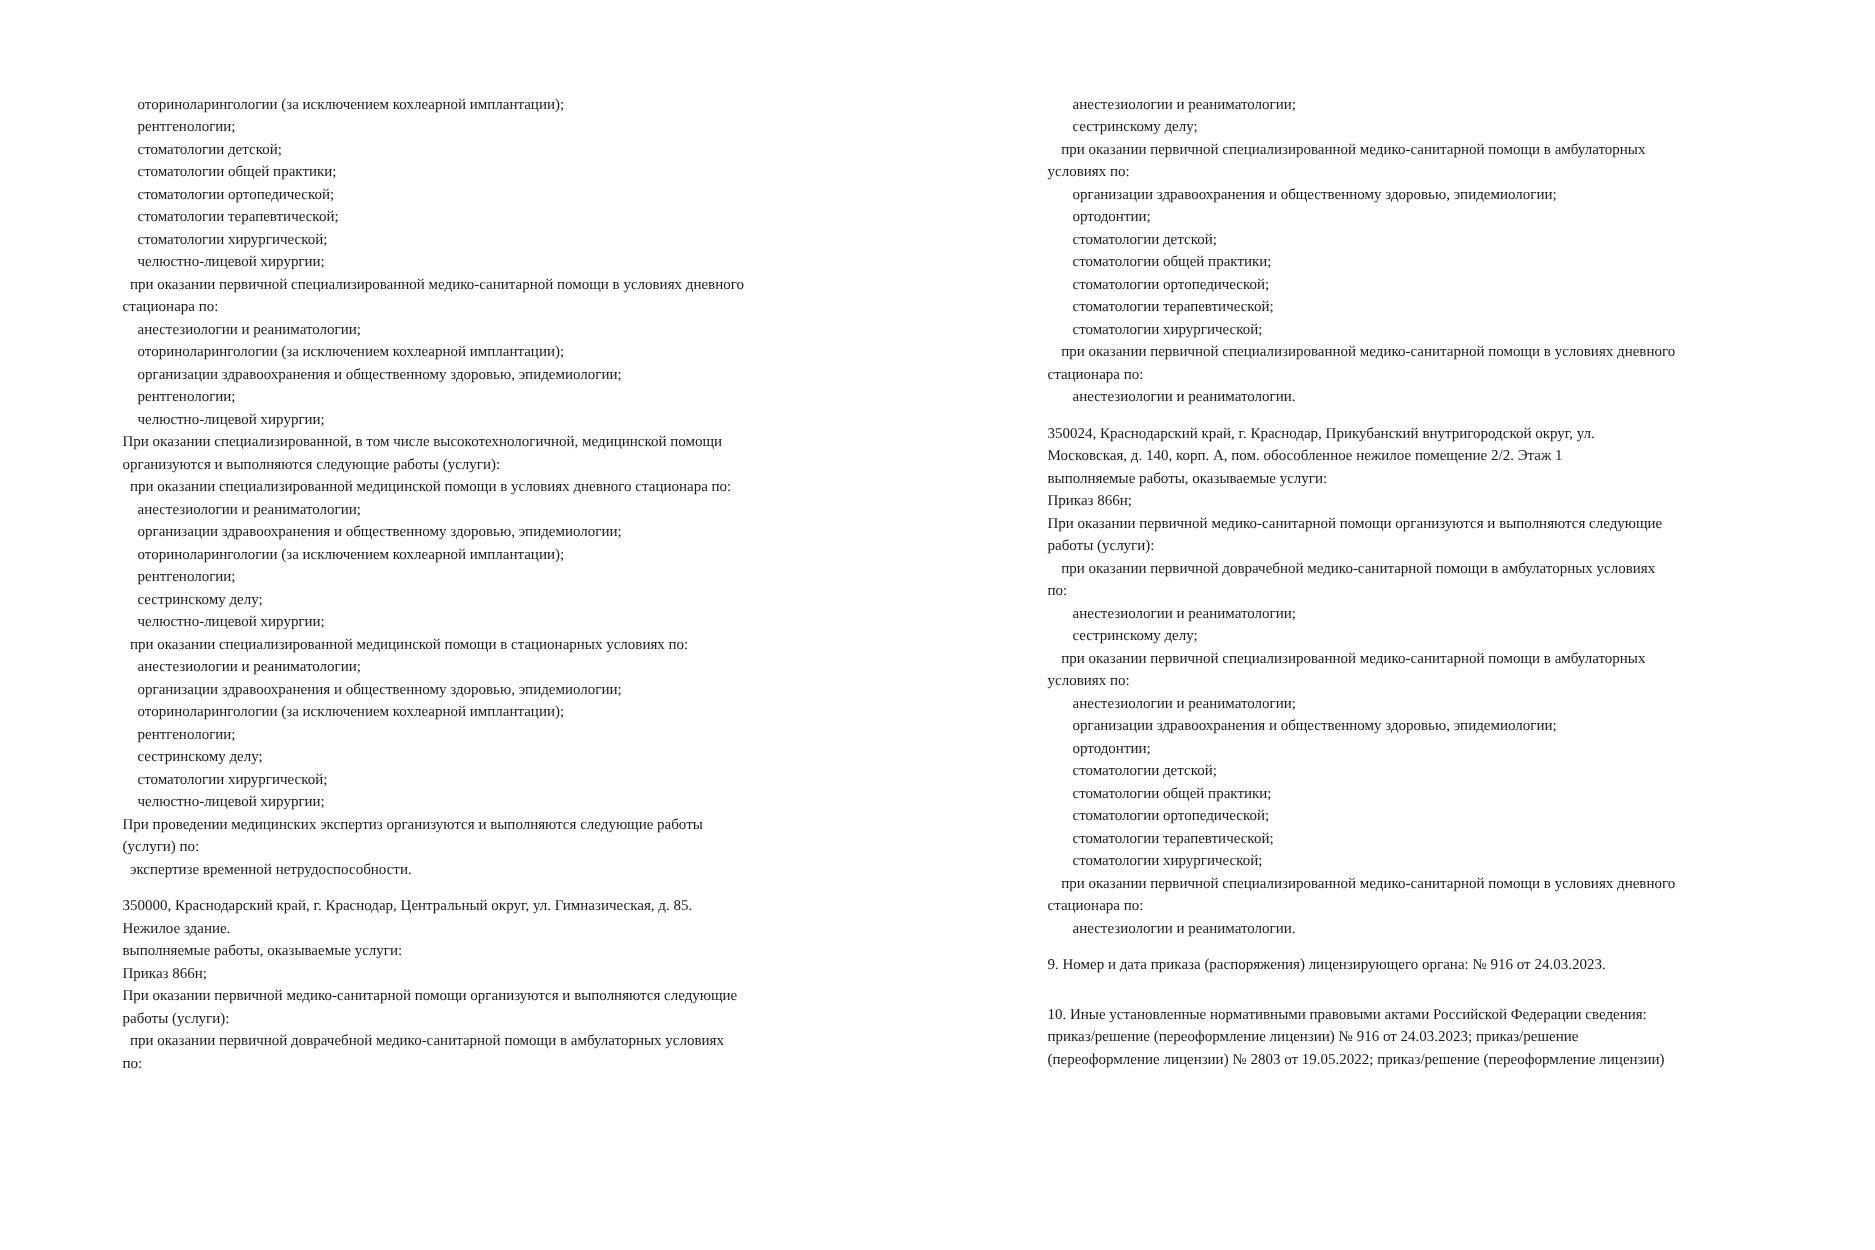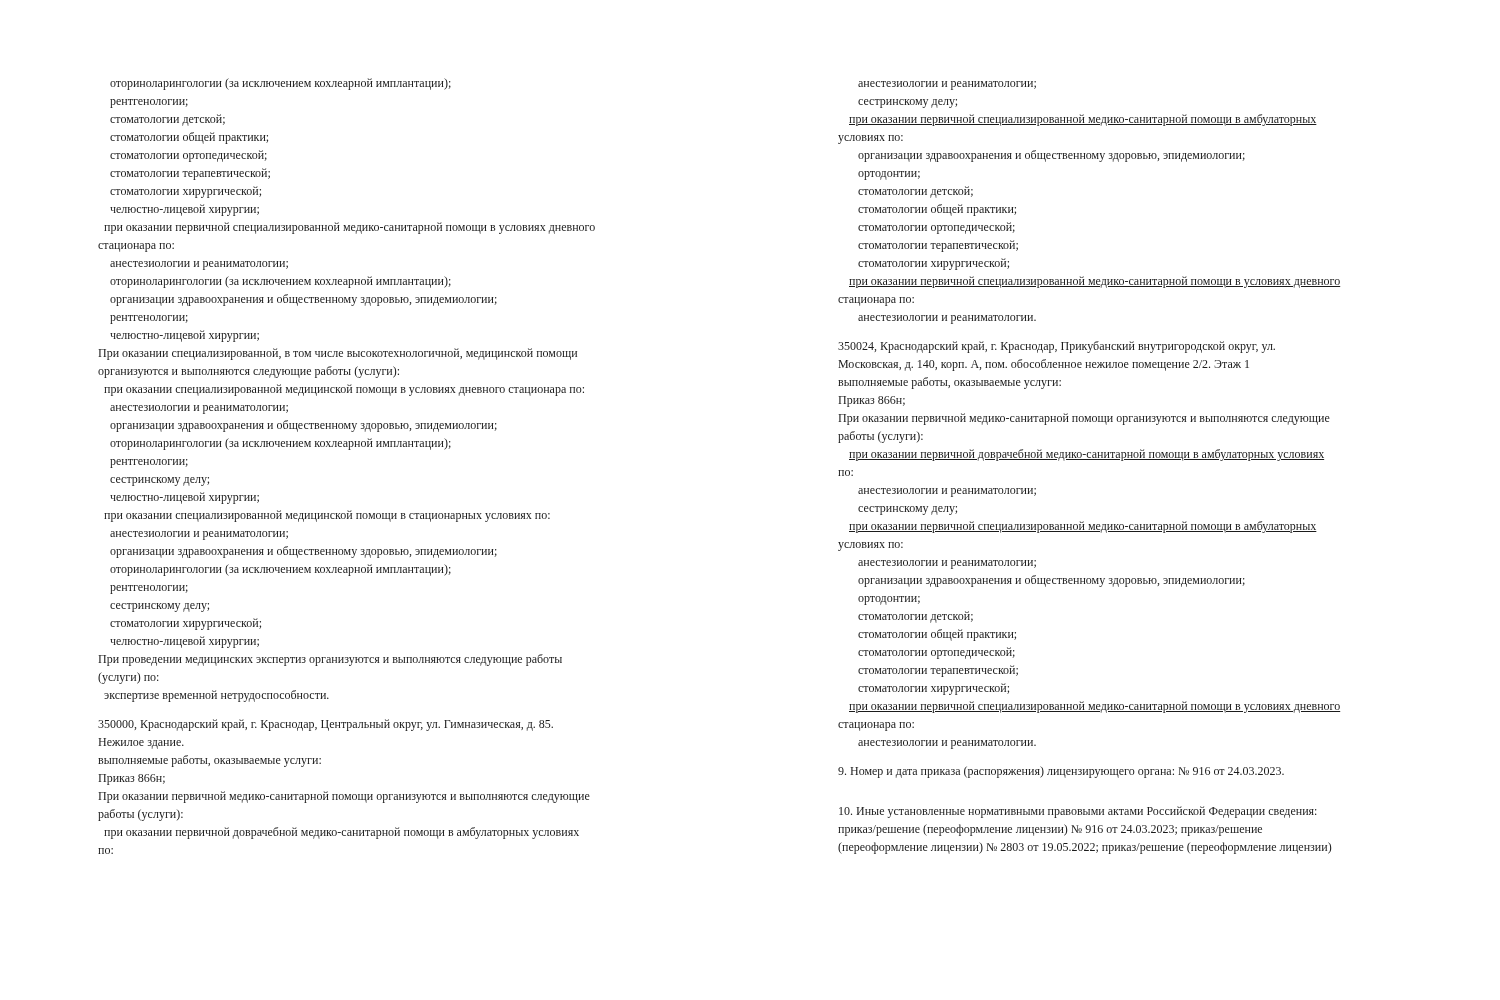--- a/index.html
+++ b/index.html
@@ -36,21 +36,21 @@
     width: 620px;
   }
   .line {
     height: 18px;
   }
   .line.blank {
     height: 11px;
   }
   .col-left .indent-1 { padding-left: 6px; }
   .col-left .indent-2 { padding-left: 12px; }
-  .col-right .indent-1 { padding-left: 11px; text-decoration: underline; }
+  .col-right .indent-1 { padding-left: 11px; }
   .col-right .indent-2 { padding-left: 20px; }
 </style>
 </head>
 <body style="background: rgb(255, 255, 255);">
 
 <div class="page" style="background: rgb(255, 255, 255); color: rgb(27, 27, 27);">
   <div class="column col-left"><div class="line indent-2">оториноларингологии (за исключением кохлеарной имплантации);</div><div class="line indent-2">рентгенологии;</div><div class="line indent-2">стоматологии детской;</div><div class="line indent-2">стоматологии общей практики;</div><div class="line indent-2">стоматологии ортопедической;</div><div class="line indent-2">стоматологии терапевтической;</div><div class="line indent-2">стоматологии хирургической;</div><div class="line indent-2">челюстно-лицевой хирургии;</div><div class="line indent-1">при оказании первичной специализированной медико-санитарной помощи в условиях дневного</div><div class="line indent-0">стационара по:</div><div class="line indent-2">анестезиологии и реаниматологии;</div><div class="line indent-2">оториноларингологии (за исключением кохлеарной имплантации);</div><div class="line indent-2">организации здравоохранения и общественному здоровью, эпидемиологии;</div><div class="line indent-2">рентгенологии;</div><div class="line indent-2">челюстно-лицевой хирургии;</div><div class="line indent-0">При оказании специализированной, в том числе высокотехнологичной, медицинской помощи</div><div class="line indent-0">организуются и выполняются следующие работы (услуги):</div><div class="line indent-1">при оказании специализированной медицинской помощи в условиях дневного стационара по:</div><div class="line indent-2">анестезиологии и реаниматологии;</div><div class="line indent-2">организации здравоохранения и общественному здоровью, эпидемиологии;</div><div class="line indent-2">оториноларингологии (за исключением кохлеарной имплантации);</div><div class="line indent-2">рентгенологии;</div><div class="line indent-2">сестринскому делу;</div><div class="line indent-2">челюстно-лицевой хирургии;</div><div class="line indent-1">при оказании специализированной медицинской помощи в стационарных условиях по:</div><div class="line indent-2">анестезиологии и реаниматологии;</div><div class="line indent-2">организации здравоохранения и общественному здоровью, эпидемиологии;</div><div class="line indent-2">оториноларингологии (за исключением кохлеарной имплантации);</div><div class="line indent-2">рентгенологии;</div><div class="line indent-2">сестринскому делу;</div><div class="line indent-2">стоматологии хирургической;</div><div class="line indent-2">челюстно-лицевой хирургии;</div><div class="line indent-0">При проведении медицинских экспертиз организуются и выполняются следующие работы</div><div class="line indent-0">(услуги) по:</div><div class="line indent-1">экспертизе временной нетрудоспособности.</div><div class="line blank"></div><div class="line indent-0">350000, Краснодарский край, г. Краснодар, Центральный округ, ул. Гимназическая, д. 85.</div><div class="line indent-0">Нежилое здание.</div><div class="line indent-0">выполняемые работы, оказываемые услуги:</div><div class="line indent-0">Приказ 866н;</div><div class="line indent-0">При оказании первичной медико-санитарной помощи организуются и выполняются следующие</div><div class="line indent-0">работы (услуги):</div><div class="line indent-1">при оказании первичной доврачебной медико-санитарной помощи в амбулаторных условиях</div><div class="line indent-0">по:</div></div>
   <div class="column col-right"><div class="line indent-2">анестезиологии и реаниматологии;</div><div class="line indent-2">сестринскому делу;</div><div class="line indent-1">при оказании первичной специализированной медико-санитарной помощи в амбулаторных</div><div class="line indent-0">условиях по:</div><div class="line indent-2">организации здравоохранения и общественному здоровью, эпидемиологии;</div><div class="line indent-2">ортодонтии;</div><div class="line indent-2">стоматологии детской;</div><div class="line indent-2">стоматологии общей практики;</div><div class="line indent-2">стоматологии ортопедической;</div><div class="line indent-2">стоматологии терапевтической;</div><div class="line indent-2">стоматологии хирургической;</div><div class="line indent-1">при оказании первичной специализированной медико-санитарной помощи в условиях дневного</div><div class="line indent-0">стационара по:</div><div class="line indent-2">анестезиологии и реаниматологии.</div><div class="line blank"></div><div class="line indent-0">350024, Краснодарский край, г. Краснодар, Прикубанский внутригородской округ, ул.</div><div class="line indent-0">Московская, д. 140, корп. А, пом. обособленное нежилое помещение 2/2. Этаж 1</div><div class="line indent-0">выполняемые работы, оказываемые услуги:</div><div class="line indent-0">Приказ 866н;</div><div class="line indent-0">При оказании первичной медико-санитарной помощи организуются и выполняются следующие</div><div class="line indent-0">работы (услуги):</div><div class="line indent-1">при оказании первичной доврачебной медико-санитарной помощи в амбулаторных условиях</div><div class="line indent-0">по:</div><div class="line indent-2">анестезиологии и реаниматологии;</div><div class="line indent-2">сестринскому делу;</div><div class="line indent-1">при оказании первичной специализированной медико-санитарной помощи в амбулаторных</div><div class="line indent-0">условиях по:</div><div class="line indent-2">анестезиологии и реаниматологии;</div><div class="line indent-2">организации здравоохранения и общественному здоровью, эпидемиологии;</div><div class="line indent-2">ортодонтии;</div><div class="line indent-2">стоматологии детской;</div><div class="line indent-2">стоматологии общей практики;</div><div class="line indent-2">стоматологии ортопедической;</div><div class="line indent-2">стоматологии терапевтической;</div><div class="line indent-2">стоматологии хирургической;</div><div class="line indent-1">при оказании первичной специализированной медико-санитарной помощи в условиях дневного</div><div class="line indent-0">стационара по:</div><div class="line indent-2">анестезиологии и реаниматологии.</div><div class="line blank"></div><div class="line indent-0">9. Номер и дата приказа (распоряжения) лицензирующего органа: № 916 от 24.03.2023.</div><div class="line blank"></div><div class="line blank"></div><div class="line indent-0">10. Иные установленные нормативными правовыми актами Российской Федерации сведения:</div><div class="line indent-0">приказ/решение (переоформление лицензии) № 916 от 24.03.2023; приказ/решение</div><div class="line indent-0">(переоформление лицензии) № 2803 от 19.05.2022; приказ/решение (переоформление лицензии)</div></div>
 </div>
 

